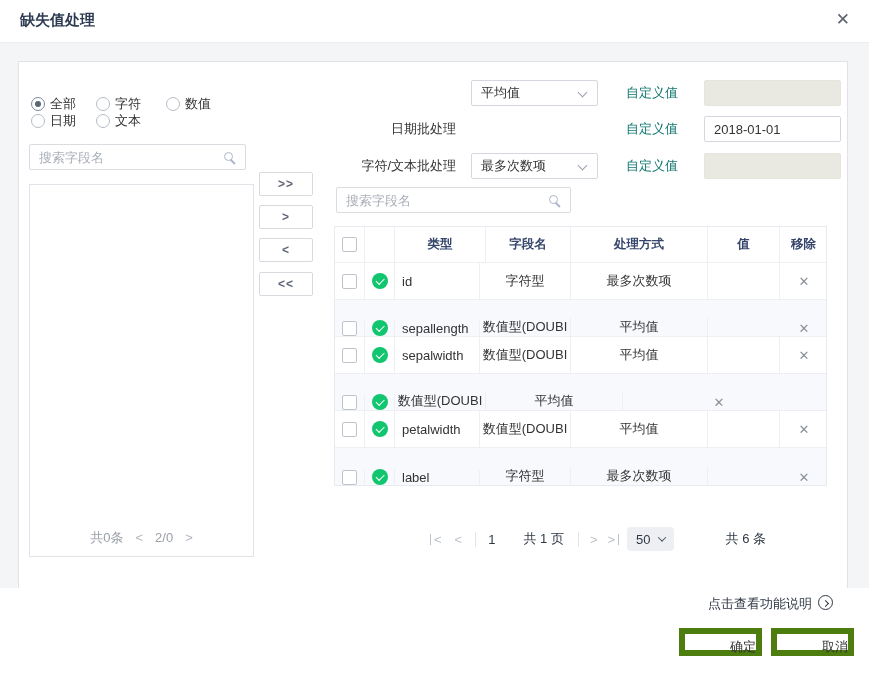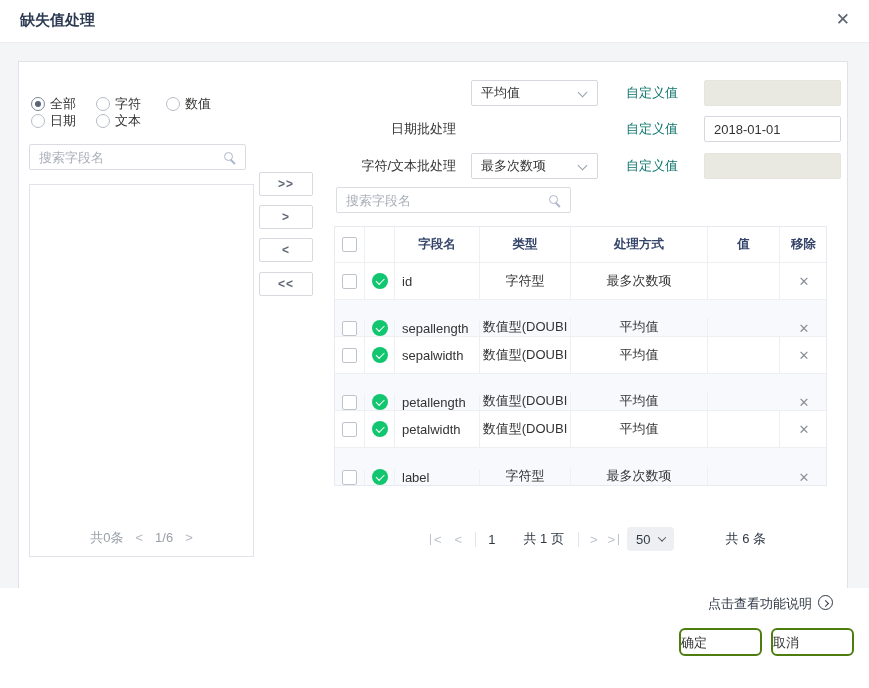--- a/index.html
+++ b/index.html
@@ -94,22 +94,22 @@
     transform:rotate(45deg) translate(-1px,-1px); }
 
   
   .dlg-footer { position:absolute; left:0; top:588px; width:869px; height:100px; background:#fff; }
   .help { position:absolute; top:7px; right:36px; display:flex; align-items:flex-start; gap:6px;
     font-size:13px; color:#2f3945; cursor:pointer; }
   .help-icon { width:15px; height:15px; border:1px solid #2f3945; border-radius:50%; position:relative; }
   .help-icon::after { content:''; position:absolute; left:4px; top:4.5px; width:4px; height:4px;
     border-top:1.5px solid #2f3945; border-right:1.5px solid #2f3945; transform:rotate(45deg); }
   .btn { position:absolute; top:40px; width:83px; height:28px; background:#fff;
-    border:2px solid #4d7c0f; border-radius:6px; font-size:13px; color:#333;
-    text-align:left; line-height:26px; cursor:pointer; }
+    border:6px solid #4d7c0f; border-radius:0; font-size:13px; color:#333;
+    text-align:right; line-height:26px; cursor:pointer; }
 </style>
 </head>
 <body>
 
 <div class="dlg-header">
   <div class="dlg-title">缺失值处理</div>
   <div class="dlg-close">✕</div>
 </div>
 
 <div class="dlg-body">
@@ -136,21 +136,21 @@
       <span>文本</span>
     </div>
 
     <div class="search-box" style="left:10px;top:82px;width:217px;">
       <input placeholder="搜索字段名" style="">
       <span class="mag"></span>
     </div>
 
     <div class="listbox">
       <div class="list-pager">
-        <span>共0条</span><span class="arrow">&lt;</span><span>1/6</span><span class="arrow">&gt;</span>
+        <span>共0条</span><span class="arrow">&lt;</span><span>2/0</span><span class="arrow">&gt;</span>
       </div>
     </div>
 
     <div class="tbtn" style="top:110px;">&gt;&gt;</div>
     <div class="tbtn" style="top:143px;">&gt;</div>
     <div class="tbtn" style="top:176px;">&lt;</div>
     <div class="tbtn" style="top:210px;">&lt;&lt;</div>
 
     <div class="b-select" style="top:18px;">
       <span>平均值</span>
@@ -177,22 +177,22 @@
       <input placeholder="搜索字段名" style="">
       <span class="mag"></span>
     </div>
 
     <div class="ftable">
       <div class="t-row head">
         <div class="tc c1">
             <span class="cbx"></span>
           </div>
         <div class="tc c2"></div>
+        <div class="tc c4">类型</div>
         <div class="tc c3">字段名</div>
-        <div class="tc c4">类型</div>
         <div class="tc c5">处理方式</div>
         <div class="tc c6">值</div>
         <div class="tc c7">
             <span class="clip">移除</span>
           </div>
       </div>
 
       <div class="t-row">
         <div class="tc c1">
             <span class="cbx"></span>
@@ -241,21 +241,20 @@
           </div>
       </div>
 
       <div class="t-row alt">
         <div class="tc c1">
             <span class="cbx"></span>
           </div>
         <div class="tc c2">
             <span class="ok-dot"></span>
           </div>
-        <div class="tc c3">petallength</div>
         <div class="tc c4">数值型(DOUBI</div>
         <div class="tc c5">平均值</div>
         <div class="tc c6"></div>
         <div class="tc c7">
             <span class="rm">✕</span>
           </div>
       </div>
 
       <div class="t-row">
         <div class="tc c1">

